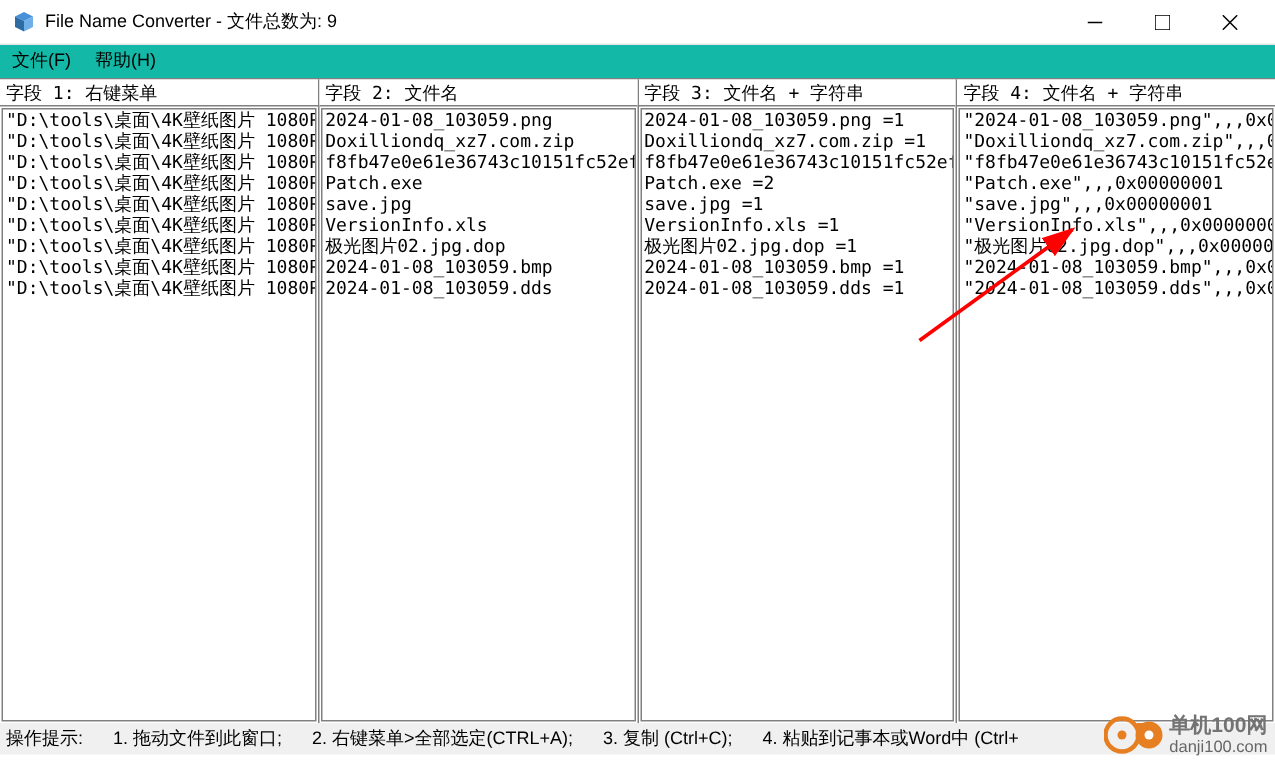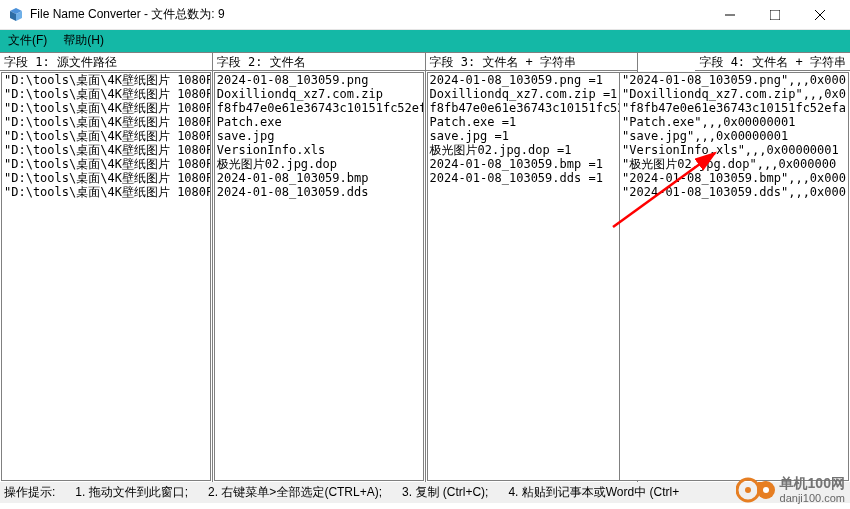--- a/index.html
+++ b/index.html
@@ -7,21 +7,21 @@
 .titlebar { height: 30px; display: flex; align-items: center; padding: 14px 8px; background: #fff; border-bottom: 1px solid #e5e5e5; }
 .app-icon { width: 16px; height: 16px; margin-right: 6px; display: inline-flex; align-items: center; justify-content: center; }
 .title-text { flex: 1; font-size: 12px; color: #000; }
 .win-controls { display: flex; }
 .win-btn { width: 45px; height: 30px; display: flex; align-items: center; justify-content: center; cursor: default; }
 .win-btn svg { stroke: #000; }
 .menubar { height: 22px; padding: 2px 4px; background: #14b8a6; display: flex; gap: 8px; font-size: 12px; }
 .menu-item { padding: 0 4px; cursor: default; }
 .panes { display: flex; height: 430px; border-top: 1px solid #808080; }
 .pane { flex: 1; display: flex; flex-direction: column; border-right: 1px solid #808080; min-width: 0; }
-.pane:last-child { border-right: none; align-items: flex-end; }
+.pane:last-child { border-right: none; }
 .pane-header { height: 18px; padding: 1px 4px; font-size: 12px; background: #fff; border-bottom: 1px solid #808080; white-space: nowrap; overflow: hidden; font-family: "SimSun", monospace; }
 .pane-body { flex: 1; background: #fff; border: 1px solid #808080; margin: 1px; overflow: hidden; position: relative; }
 .pane-content { padding: 0 2px; font-family: "SimSun", "Consolas", monospace; font-size: 12px; line-height: 14px; white-space: nowrap; }
 .statusbar { height: 21px; display: flex; align-items: center; padding: 2px 4px; font-size: 12px; background: #f0f0f0; white-space: nowrap; overflow: hidden; }
 .status-seg { margin-right: 20px; font-family: "SimSun", sans-serif; }
 .arrow-overlay { position: absolute; top: 145px; left: 605px; pointer-events: none; z-index: 10; }
 .watermark { position: absolute; right: 5px; bottom: 5px; z-index: 20; display: flex; align-items: center; gap: 4px; }
 .wm-icon { display: flex; }
 .wm-text { display: flex; flex-direction: column; align-items: flex-start; line-height: 1.1; }
 .wm-zh { color: #737373; font-size: 14px; font-weight: bold; }
@@ -59,21 +59,21 @@
   </div>
 </div>
 
 <div class="menubar">
   <span class="menu-item">文件(F)</span>
   <span class="menu-item">帮助(H)</span>
 </div>
 
 <div class="panes">
   <div class="pane">
-    <div class="pane-header">字段 1: 源文件路径</div>
+    <div class="pane-header">字段 1: 右键菜单</div>
     <div class="pane-body">
       <div class="pane-content">
         <div>"D:\tools\桌面\4K壁纸图片 1080P</div>
         <div>"D:\tools\桌面\4K壁纸图片 1080P</div>
         <div>"D:\tools\桌面\4K壁纸图片 1080P</div>
         <div>"D:\tools\桌面\4K壁纸图片 1080P</div>
         <div>"D:\tools\桌面\4K壁纸图片 1080P</div>
         <div>"D:\tools\桌面\4K壁纸图片 1080P</div>
         <div>"D:\tools\桌面\4K壁纸图片 1080P</div>
         <div>"D:\tools\桌面\4K壁纸图片 1080P</div>
@@ -97,22 +97,23 @@
       </div>
     </div>
   </div>
   <div class="pane">
     <div class="pane-header">字段 3: 文件名  + 字符串</div>
     <div class="pane-body">
       <div class="pane-content">
         <div>2024-01-08_103059.png  =1</div>
         <div>Doxilliondq_xz7.com.zip  =1</div>
         <div>f8fb47e0e61e36743c10151fc52efaf</div>
-        <div>Patch.exe          =1</div>
+        <div>Patch.exe          =2</div>
         <div>save.jpg           =1</div>
+        <div>VersionInfo.xls       =1</div>
         <div>极光图片02.jpg.dop     =1</div>
         <div>2024-01-08_103059.bmp  =1</div>
         <div>2024-01-08_103059.dds  =1</div>
       </div>
     </div>
   </div>
   <div class="pane">
     <div class="pane-header">字段 4: 文件名 + 字符串</div>
     <div class="pane-body">
       <div class="pane-content">

